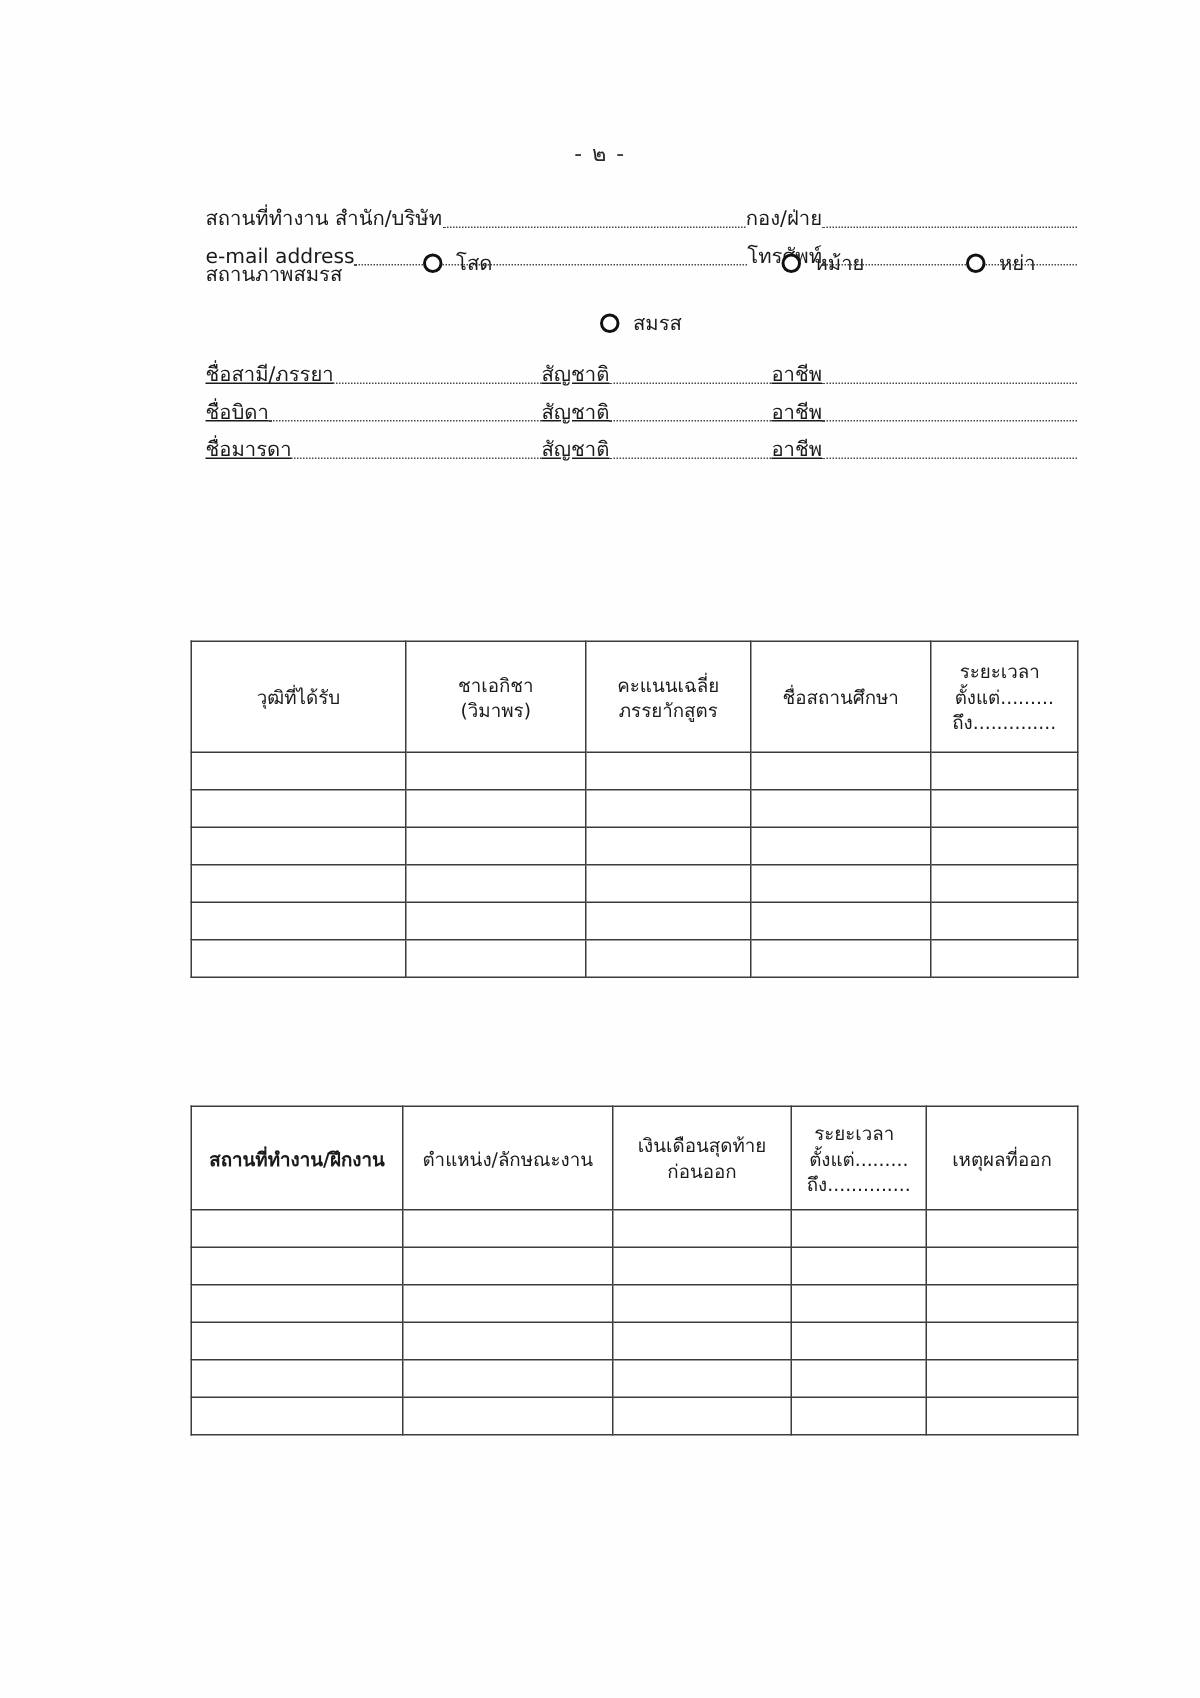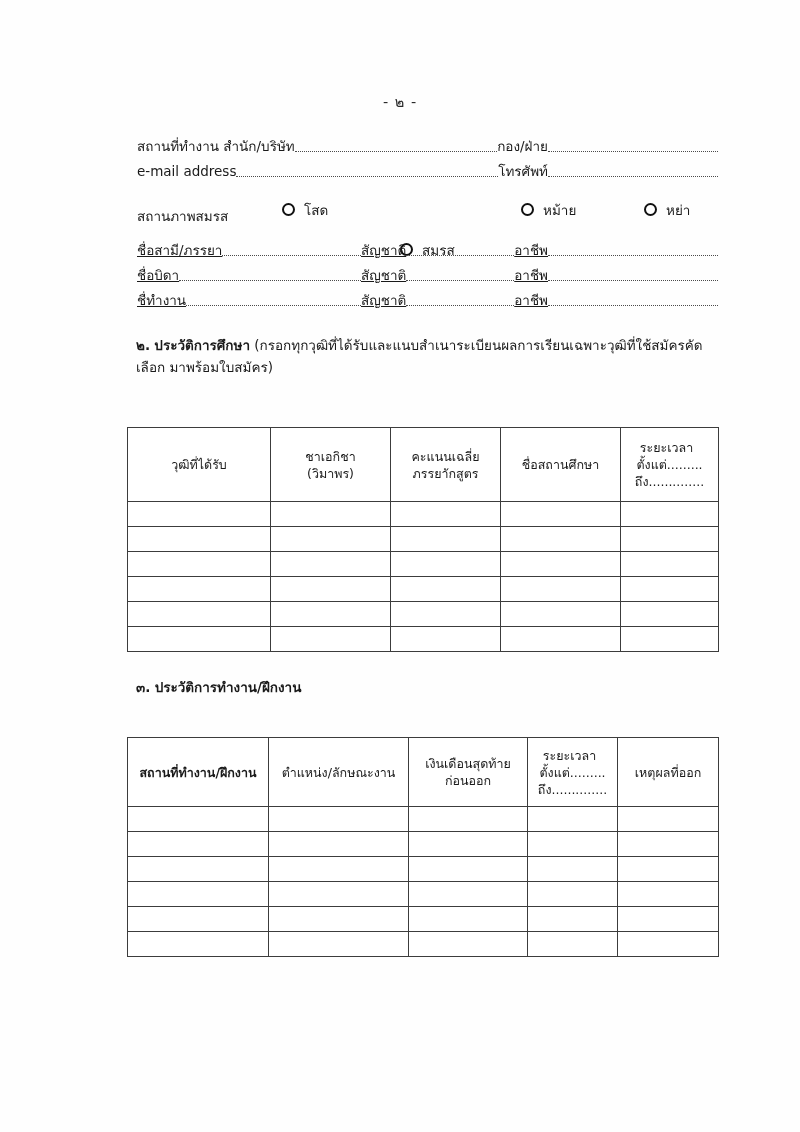--- a/index.html
+++ b/index.html
@@ -63,21 +63,21 @@
     border-bottom: 1.5px dotted #4a4a4a;
     margin-bottom: 3px;
     height: 1px;
   }
   .dots.w-a { flex: 0 0 170px; }
   .dots.w-b { flex: 0 0 108px; }
 
   
   .status-row {
     position: absolute;
-    top: 202px;
+    top: 168px;
     left: 137px;
     width: 581px;
     height: 26px;
     font-size: 13.5px;
   }
   .status-label {
     position: absolute;
     left: 0;
     top: 3px;
   }
@@ -214,34 +214,29 @@
     </div>
     <div class="form-row">
       <span class="lbl">ชื่อบิดา</span>
       <span class="dots"></span>
       <span class="lbl">สัญชาติ</span>
       <span class="dots w-b"></span>
       <span class="lbl">อาชีพ</span>
       <span class="dots w-a"></span>
     </div>
     <div class="form-row">
-      <span class="lbl">ชื่ทำงาน</span>
+      <span class="lbl">ชื่อมารดา</span>
       <span class="dots"></span>
       <span class="lbl">สัญชาติ</span>
       <span class="dots w-b"></span>
       <span class="lbl">อาชีพ</span>
       <span class="dots w-a"></span>
     </div>
   </div>
 
-  <div class="section-heading" id="sec-2">
-    <span class="sec-num">๒.</span>
-    <span class="sec-title">ประวัติการศึกษา</span>
-    <span class="sec-note">(กรอกทุกวุฒิที่ได้รับและแนบสำเนาระเบียนผลการเรียนเฉพาะวุฒิที่ใช้สมัครคัดเลือก มาพร้อมใบสมัคร)</span>
-  </div>
 
   <table class="form-table" id="table-education">
     <colgroup>
       <col style="width:143px">
       <col style="width:120px">
       <col style="width:110px">
       <col style="width:120px">
       <col style="width:98px">
     </colgroup>
     <thead>
@@ -306,24 +301,20 @@
       <tr>
         <td></td>
         <td></td>
         <td></td>
         <td></td>
         <td></td>
       </tr>
     </tbody>
   </table>
 
-  <div class="section-heading" id="sec-3">
-    <span class="sec-num">๓.</span>
-    <span class="sec-title">ประวัติการทำงาน/ฝึกงาน</span>
-  </div>
 
   <table class="form-table" id="table-work">
     <colgroup>
       <col style="width:141px">
       <col style="width:140px">
       <col style="width:119px">
       <col style="width:90px">
       <col style="width:101px">
     </colgroup>
     <thead>

